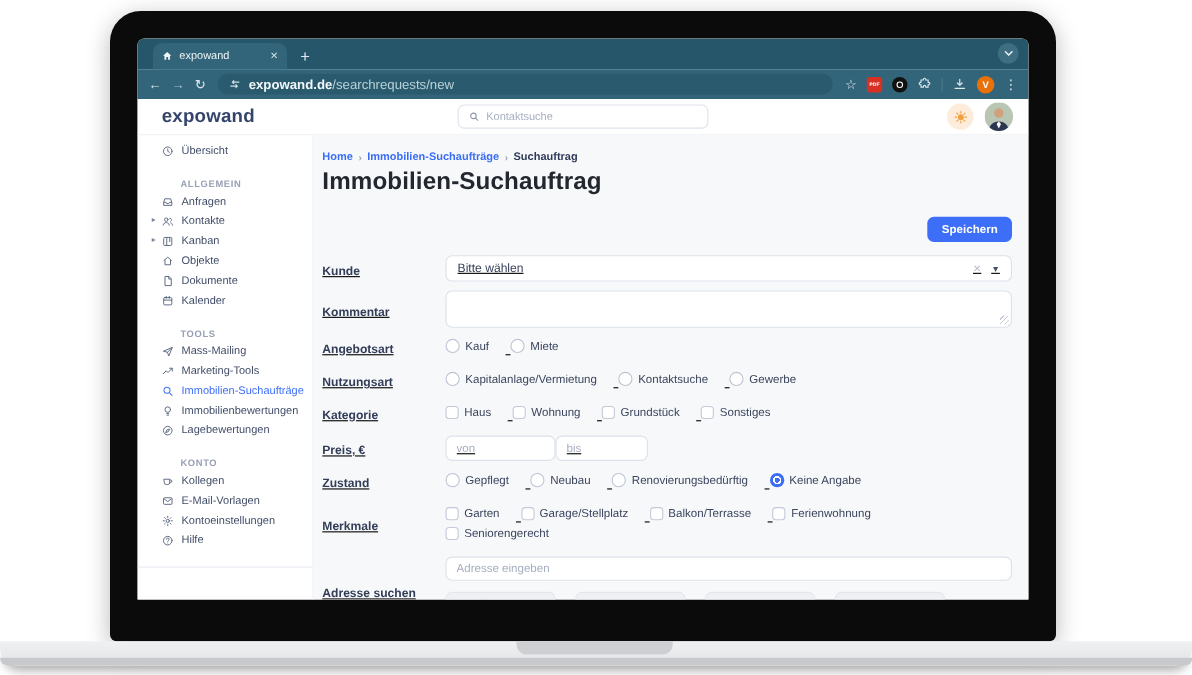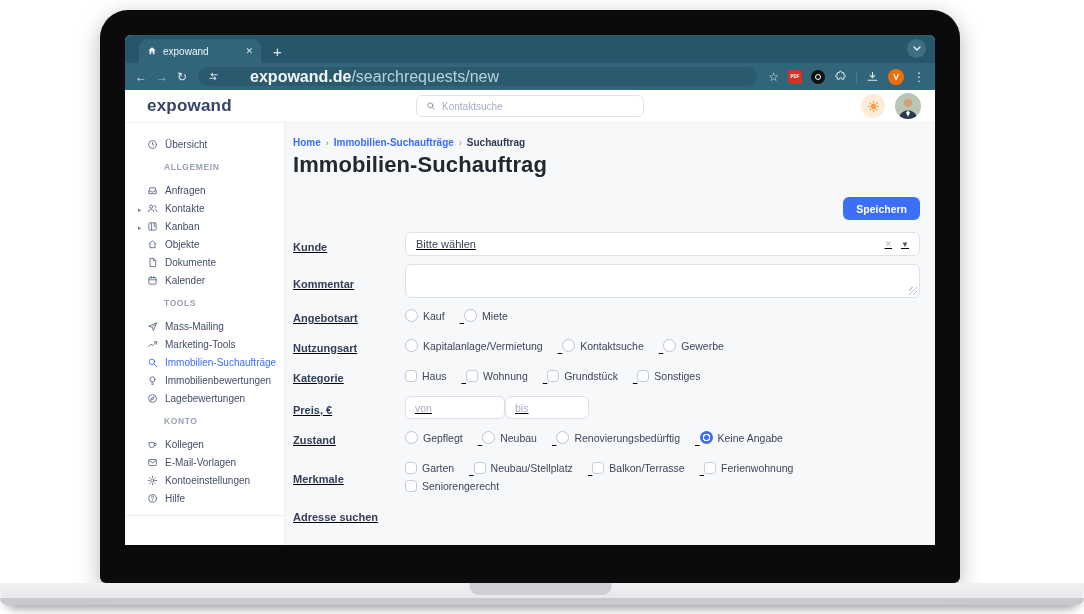--- a/index.html
+++ b/index.html
@@ -27,21 +27,21 @@
   .tab .favicon { flex-shrink:0; display:flex; }
   .tab .tab-title { flex:1; font-size:10px; color:#eef4f6; white-space:nowrap; overflow:hidden; }
   .tab .tab-close { font-size:9px; color:#cfe0e6; }
   .newtab { color:#dfeaee; font-size:15px; line-height:15px; margin:0 0 4px 12px; }
   .win-chevron { position:absolute; right:9px; top:4px; width:19px; height:19px; border-radius:50%;
                  background:#3d6e81; display:flex; align-items:center; justify-content:center; }
   .toolbar { height:27px; background:#33657a; display:flex; align-items:center; padding:0 10px; gap:9px; }
   .nav-glyph { color:#dcE8ec; font-size:12px; line-height:12px; }
   .nav-glyph.dim { color:#9dbcc7; }
   .urlbar { flex:1; height:19px; background:#2a5a6d; border-radius:10px; display:flex; align-items:center; gap:7px; padding:0 10px; margin:0 2px; }
-  .url-text { font-size:16px; color:#b9d2da; white-space:nowrap; overflow:hidden;margin-left:24px; }
+  .url-text { font-size:12px; color:#b9d2da; white-space:nowrap; overflow:hidden; }
   .url-text b { color:#f2f7f9; font-weight:700; }
   .chrome-ic { display:flex; align-items:center; }
   .pdf-badge { width:14px; height:14px; border-radius:3px; background:#d93025; color:#fff;
                font-size:4.5px; font-weight:700; display:flex; align-items:center; justify-content:center; }
   .ext-badge { width:14px; height:14px; border-radius:50%; background:#111; display:flex; align-items:center; justify-content:center; }
   .ext-badge span { width:6px; height:6px; border:1.4px solid #fff; border-radius:50%; }
   .chrome-sep { width:1px; height:12px; background:#4d7a8b; }
   .profile-badge { width:16px; height:16px; border-radius:50%; background:#e8710a; color:#fff;
                    font-size:8.5px; font-weight:700; display:flex; align-items:center; justify-content:center; }
 
@@ -54,21 +54,21 @@
                  display:flex; align-items:center; gap:6px; padding:0 9px; }
   .search-wrap .ph { font-size:10px; color:#a6aec0; }
   .header-right { margin-left:auto; display:flex; align-items:center; gap:10px; }
   .sun-btn { width:24px; height:24px; border-radius:50%; background:#fdecd9; display:flex; align-items:center; justify-content:center; }
   .avatar { width:26px; height:26px; border-radius:50%; overflow:hidden; flex-shrink:0; }
 
   
   .appbody { display:flex; height:455px; }
   .sidebar { width:160px; background:#fff; border-right:1px solid #ecEEF2; border-right:1px solid #eceef2;
              padding-top:9px; flex-shrink:0; }
-  .side-item { height:18px; display:flex; align-items:flex-end; gap:7px; padding-left:22px;
+  .side-item { height:18px; display:flex; align-items:flex-start; gap:7px; padding-left:22px;
                font-size:10px; color:#414d68; position:relative; white-space:nowrap; }
   .side-item svg { flex-shrink:0; }
   .side-item .caret { position:absolute; left:13px; font-size:7px; color:#7c879c; }
   .side-item.active { color:#3d6ef7; }
   .side-section { font-size:8.5px; font-weight:700; letter-spacing:.6px; color:#98a1b5;
                   padding-left:22px; margin:12px 17px 6px; }
   .side-div { border-top:1px solid #e9ecf1; margin:11px 0 10px; }
   .content { flex:1; background:#f7f8fa; padding:14px 15px 0 8px; overflow:hidden; }
 
   .breadcrumb { font-size:10px; font-weight:600; color:#2e3a56; display:flex; gap:5px; align-items:center; }
@@ -438,39 +438,49 @@
 
           <div class="frow mb10">
             <div class="flabel pt2">Merkmale</div>
             <div class="fctrl">
               <label class="opt">
                   <span class="cb"></span>
                   <span>Garten</span>
                 </label>
               <label class="opt">
                   <span class="cb"></span>
-                  <span>Neubau/Stellplatz</span>
+                  <span>Garage/Stellplatz</span>
                 </label>
               <label class="opt">
                   <span class="cb"></span>
                   <span>Balkon/Terrasse</span>
                 </label>
               <label class="opt">
                   <span class="cb"></span>
                   <span>Ferienwohnung</span>
                 </label>
               <label class="opt">
                   <span class="cb"></span>
                   <span>Seniorengerecht</span>
                 </label>
             </div>
           </div>
 
           <div class="frow">
             <div class="flabel">Adresse suchen</div>
+            <div class="fctrl">
+              <input class="tinput full mb10" placeholder="Adresse eingeben" style="">
+              <div class="addr-grid mb8">
+                <input class="tinput dis w100" disabled="" placeholder="Straße" style="">
+                <input class="tinput dis w100" disabled="" placeholder="Hausnummer" style="">
+                <input class="tinput dis w100" disabled="" placeholder="PLZ" style="">
+                <input class="tinput dis w100" disabled="" placeholder="Ort" style="">
+              </div>
+              
+            </div>
           </div>
         </main>
       </div>
 
     </div>
   </div>
   <div class="base">
     <div class="notch"></div>
     <div class="lip"></div>
   </div>

